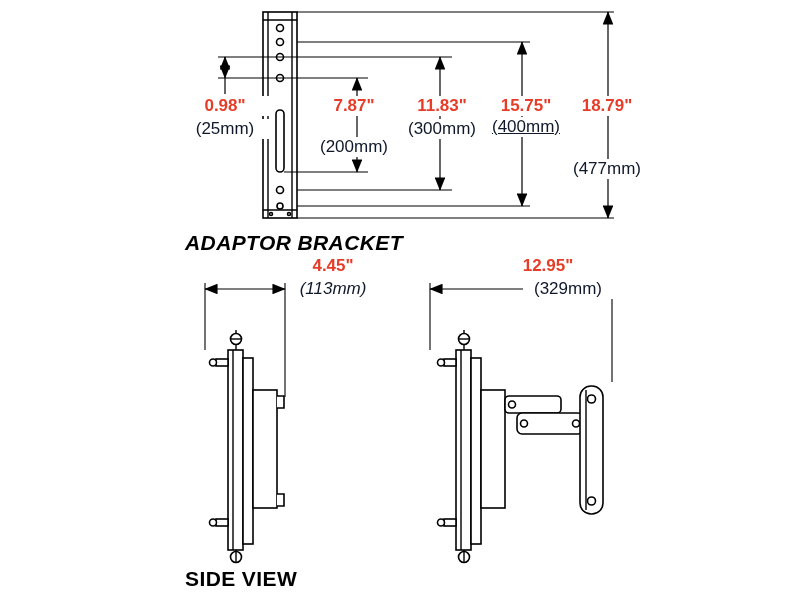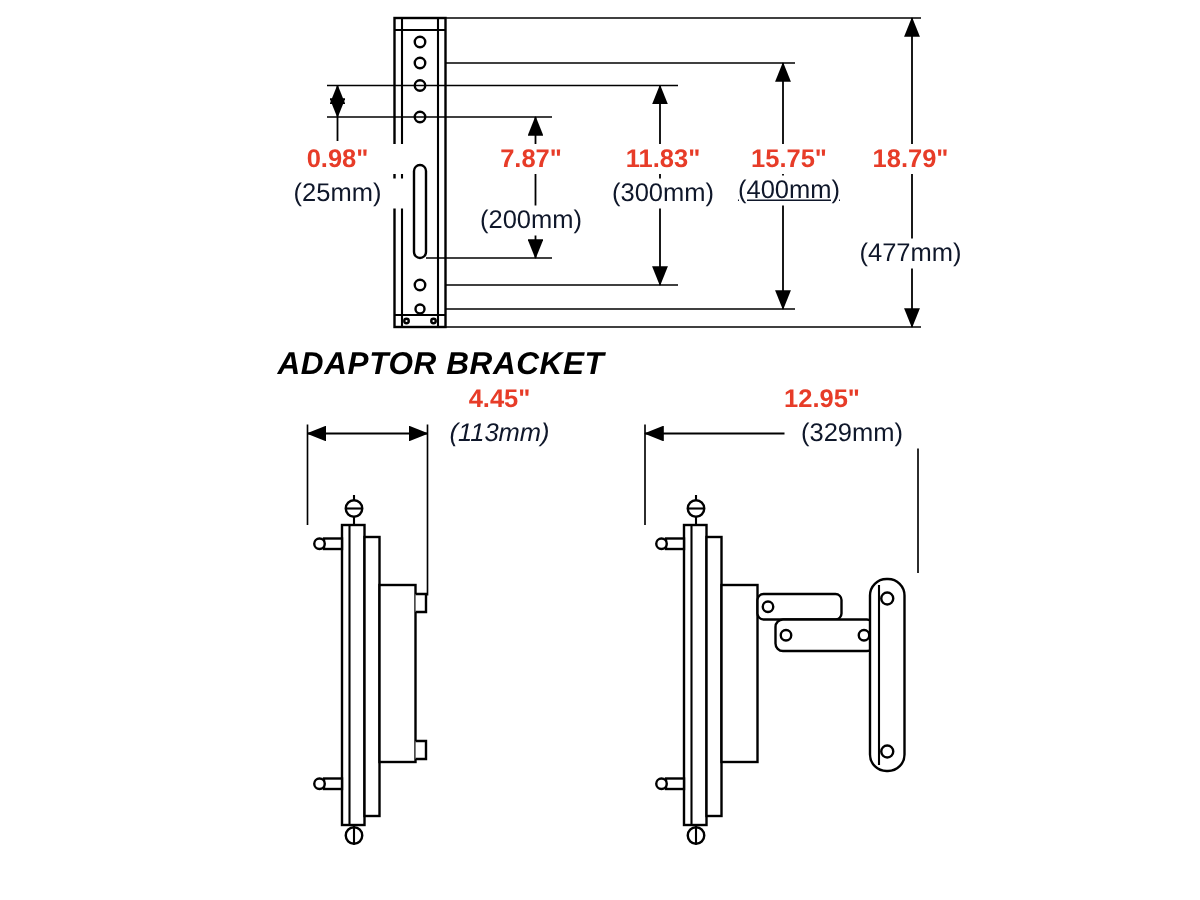--- a/index.html
+++ b/index.html
@@ -135,14 +135,15 @@
   <div class="lbl red" style="left:562px;top:96px;">18.79"</div>
   <div class="lbl mm" style="left:562px;top:119px;margin-top:40px;">(477mm)</div>
 
   <div class="lbl red" style="left:288px;top:256px;">4.45"</div>
   <div class="lbl mm" style="left:288px;top:279px;font-style:italic;">(113mm)</div>
 
   <div class="lbl red" style="left:503px;top:256px;">12.95"</div>
   <div class="lbl mm" style="left:523px;top:279px;">(329mm)</div>
 
   <div class="title" style="left:185px;top:231px;font-style:italic;">ADAPTOR BRACKET</div>
+  <div class="title" style="left:185px;top:567px;">SIDE VIEW</div>
 
 </div>
 
 </body></html>

